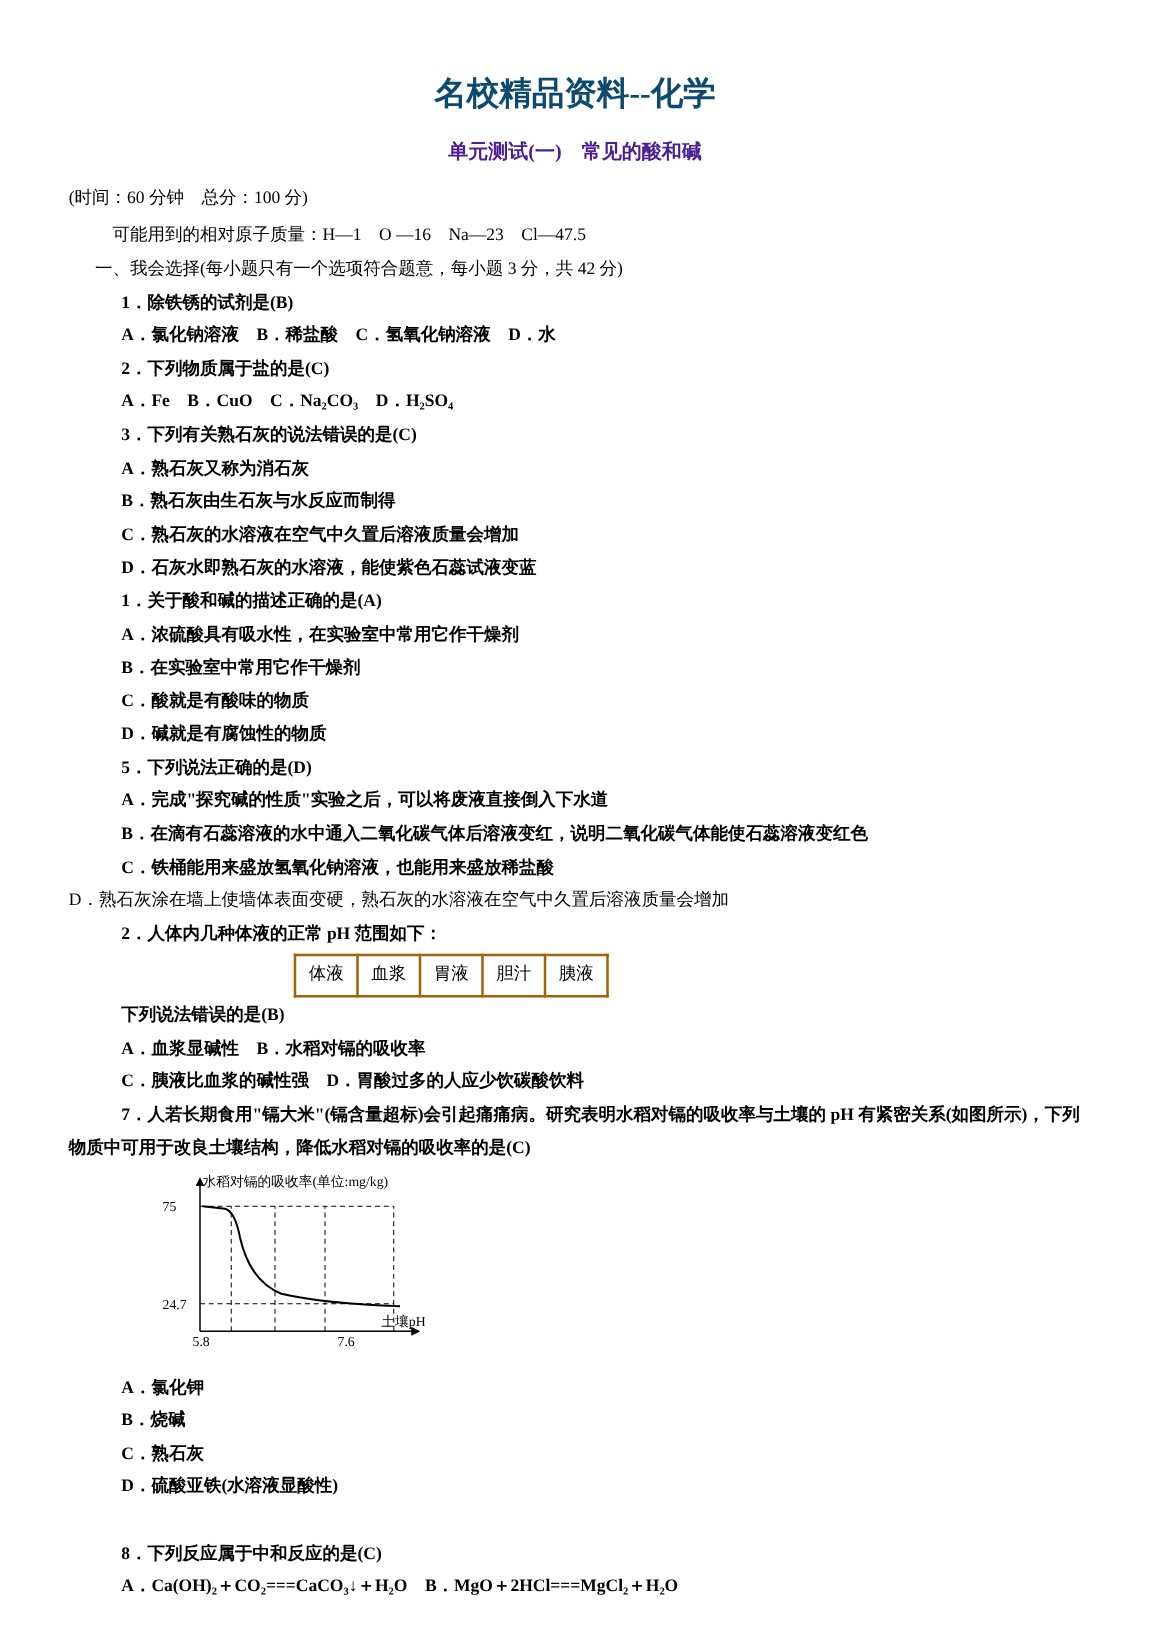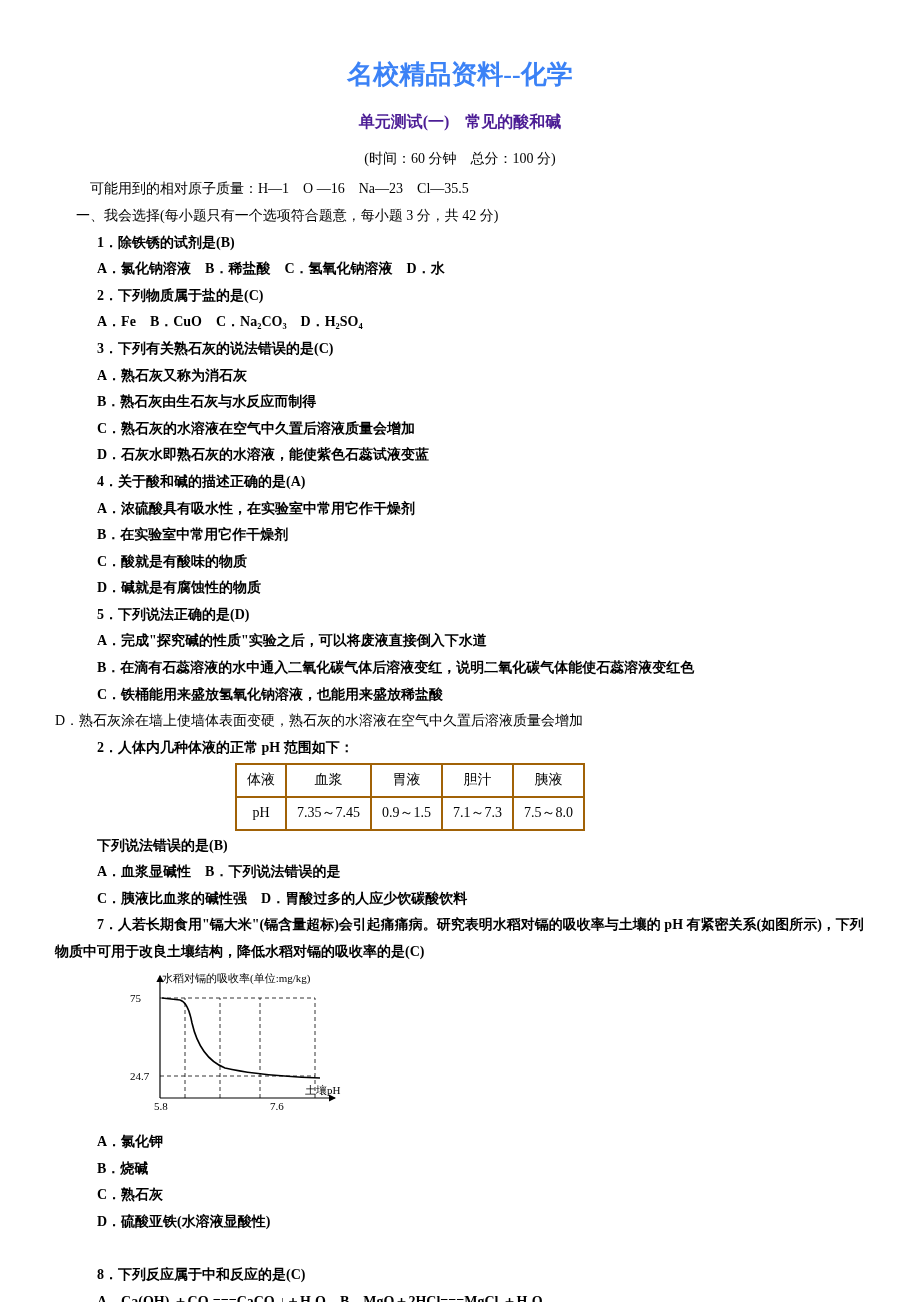--- a/index.html
+++ b/index.html
@@ -7,36 +7,36 @@
     font-size: 14px;
     line-height: 1.9;
     color: #000;
     background: #fff;
     margin: 0;
     padding: 50px 55px 30px 55px;
     width: 920px;
     box-sizing: border-box;
   }
   .title-main {
-    color: #3b82f6;
+    color: #0c4a6e;
     font-size: 26px;
     font-weight: bold;
     text-align: center;
     margin-bottom: 8px;
     font-family: "SimSun", serif;
   }
   .title-sub {
     color: #4c1d95;
     font-size: 16px;
     font-weight: bold;
     text-align: center;
     margin-bottom: 8px;
   }
   .meta {
-    text-align: center;
+    text-align: left;
     margin-bottom: 4px;
   }
   .indent1 { text-indent: 1.5em; }
   .indent2 { text-indent: 3em; font-weight: bold; }
   .line { margin: 0; }
   table.ph {
     border-collapse: collapse;
     margin: 2px auto 2px 180px;
   }
   table.ph td {
@@ -51,36 +51,36 @@
   }
 </style>
 </head>
 <body>
 
 
 
 <div class="title-main">名校精品资料--化学</div>
 <div class="title-sub">单元测试(一)　常见的酸和碱</div>
 <div class="meta">(时间：60 分钟　总分：100 分)</div>
-<p class="line indent1">　可能用到的相对原子质量：H—1　O —16　Na—23　Cl—35.5</p>
+<p class="line indent1">　可能用到的相对原子质量：H—1　O —16　Na—23　Cl—47.5</p>
 <p class="line indent1">一、我会选择(每小题只有一个选项符合题意，每小题 3 分，共 42 分)</p>
 
 <p class="line indent2">1．除铁锈的试剂是(B)</p>
 <p class="line indent2">A．氯化钠溶液　B．稀盐酸　C．氢氧化钠溶液　D．水</p>
 
 <p class="line indent2">2．下列物质属于盐的是(C)</p>
 <p class="line indent2">A．Fe　B．CuO　C．Na₂CO₃　D．H₂SO₄</p>
 
 <p class="line indent2">3．下列有关熟石灰的说法错误的是(C)</p>
 <p class="line indent2">A．熟石灰又称为消石灰</p>
 <p class="line indent2">B．熟石灰由生石灰与水反应而制得</p>
 <p class="line indent2">C．熟石灰的水溶液在空气中久置后溶液质量会增加</p>
 <p class="line indent2">D．石灰水即熟石灰的水溶液，能使紫色石蕊试液变蓝</p>
 
-<p class="line indent2">4．关于酸和碱的描述正确的是(A)</p>
+<p class="line indent2">1．关于酸和碱的描述正确的是(A)</p>
 <p class="line indent2">A．浓硫酸具有吸水性，在实验室中常用它作干燥剂</p>
 <p class="line indent2">B．在实验室中常用它作干燥剂</p>
 <p class="line indent2">C．酸就是有酸味的物质</p>
 <p class="line indent2">D．碱就是有腐蚀性的物质</p>
 
 <p class="line indent2">5．下列说法正确的是(D)</p>
 <p class="line indent2">A．完成"探究碱的性质"实验之后，可以将废液直接倒入下水道</p>
 <p class="line indent2">B．在滴有石蕊溶液的水中通入二氧化碳气体后溶液变红，说明二氧化碳气体能使石蕊溶液变红色</p>
 <p class="line indent2">C．铁桶能用来盛放氢氧化钠溶液，也能用来盛放稀盐酸</p>
 <p class="line">D．熟石灰涂在墙上使墙体表面变硬，熟石灰的水溶液在空气中久置后溶液质量会增加</p>
@@ -88,31 +88,24 @@
 <p class="line indent2">2．人体内几种体液的正常 pH 范围如下：</p>
 <table class="ph">
   <tbody>
       <tr>
     <td>体液</td>
     <td>血浆</td>
     <td>胃液</td>
     <td>胆汁</td>
     <td>胰液</td>
   </tr>
-  <tr>
-    <td>pH</td>
-    <td>7.35～7.45</td>
-    <td>0.9～1.5</td>
-    <td>7.1～7.3</td>
-    <td>7.5～8.0</td>
-  </tr>
 </tbody>
   </table>
 <p class="line indent2">下列说法错误的是(B)</p>
-<p class="line indent2">A．血浆显碱性　B．下列说法错误的是</p>
+<p class="line indent2">A．血浆显碱性　B．水稻对镉的吸收率</p>
 <p class="line indent2">C．胰液比血浆的碱性强　D．胃酸过多的人应少饮碳酸饮料</p>
 
 <p class="line indent2" style="text-indent:0">　　　<span>7．人若长期食用"镉大米"(镉含量超标)会引起痛痛病。研究表明水稻对镉的吸收率与土壤的 pH 有紧密关系(如图所示)，下列物质中可用于改良土壤结构，降低水稻对镉的吸收率的是(C)</span></p>
 
 <svg class="chart" width="230" height="150" viewBox="0 0 230 150">
   <defs>
     <marker id="arr" markerWidth="6" markerHeight="6" refX="5" refY="3" orient="auto">
       <path d="M0,0 L6,3 L0,6 Z" fill="#000"></path>
     </marker>
   </defs>

